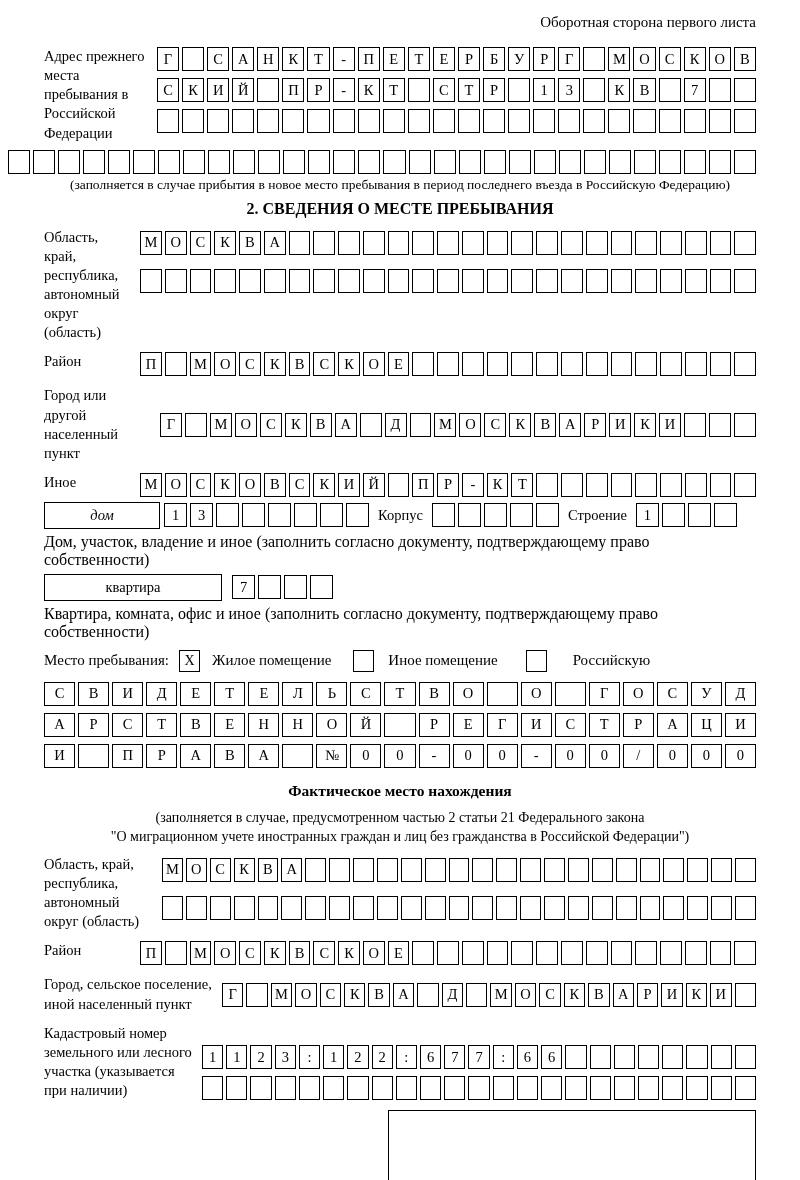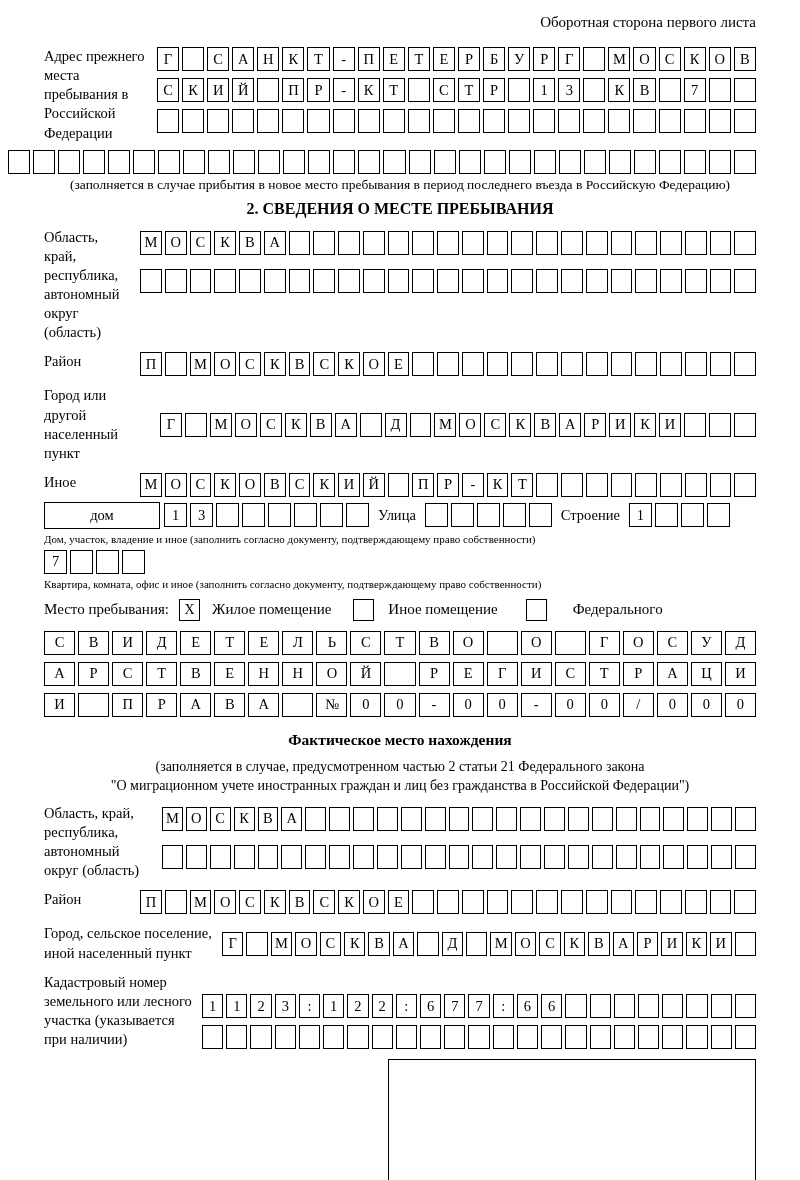--- a/index.html
+++ b/index.html
@@ -22,26 +22,26 @@
   .rows.gap-lg{gap:14px;padding-top:3px;}
   .cellrow{display:flex;gap:3px;}
   .cell{
     flex:1 1 0;height:24px;border:1.6px solid #000;box-sizing:border-box;
     display:flex;align-items:center;justify-content:center;
     font-size:14.5px;overflow:hidden;background:#fff;
   }
   .cellrow.fixed .cell{flex:0 0 23px;}
   .fullrow{margin:7px 0 3px -36px;}
   .note-c{text-align:center;font-size:13.5px;margin:3px 0 4px;}
-  .note-l{font-size:11px;margin:4px 0 5px;}
+  .note-l{font-size:16px;margin:4px 0 5px;}
   .sec-title{text-align:center;font-weight:bold;font-size:16px;margin:7px 0 9px;}
   .house-row{display:flex;align-items:center;gap:4px;margin:4px 0 3px;}
   .wide-box{border:1.6px solid #000;height:27px;box-sizing:border-box;
     display:flex;align-items:center;justify-content:center;font-size:14.5px;background:#fff;}
-  .box-dom{width:116px;}
+  .box-dom{width:116px;font-style:italic;}
   .box-kv{width:178px;margin-right:6px;}
   .inline-label{font-size:14.5px;padding:0 5px;white-space:nowrap;}
   .stay-row{display:flex;align-items:center;font-size:15px;margin:9px 0 1px;}
   .checkbox{width:21px;height:22px;border:1.6px solid #000;box-sizing:border-box;flex:0 0 21px;
     display:flex;align-items:center;justify-content:center;font-size:14px;background:#fff;}
   .cb1{margin:0 12px 0 10px;} .cb2{margin:0 14px 0 22px;} .cb3{margin:0 26px 0 28px;}
   .stay-note{font-size:13.5px;margin:2px 0 10px 168px;}
   .fact-title{text-align:center;font-weight:bold;font-size:15.5px;margin:14px 0 10px;}
   .fact-note{text-align:center;font-size:14px;margin:0 0 3px;}
   .fact-note.last{margin-bottom:9px;}
@@ -337,56 +337,57 @@
     <div class="cellrow fixed">
         <div class="cell">1</div>
         <div class="cell">3</div>
         <div class="cell"></div>
         <div class="cell"></div>
         <div class="cell"></div>
         <div class="cell"></div>
         <div class="cell"></div>
         <div class="cell"></div>
       </div>
-    <div class="inline-label">Улица</div>
+    <div class="inline-label">Корпус</div>
     <div class="cellrow fixed">
         <div class="cell"></div>
         <div class="cell"></div>
         <div class="cell"></div>
         <div class="cell"></div>
         <div class="cell"></div>
       </div>
     <div class="inline-label">Строение</div>
     <div class="cellrow fixed">
         <div class="cell">1</div>
         <div class="cell"></div>
         <div class="cell"></div>
         <div class="cell"></div>
       </div>
   </div>
   <div class="note-l">Дом, участок, владение и иное (заполнить согласно документу, подтверждающему право собственности)</div>
 
   <div class="house-row">
+    <div class="wide-box box-kv">квартира</div>
     <div class="cellrow fixed">
         <div class="cell">7</div>
         <div class="cell"></div>
         <div class="cell"></div>
         <div class="cell"></div>
       </div>
   </div>
   <div class="note-l">Квартира, комната, офис и иное (заполнить согласно документу, подтверждающему право собственности)</div>
 
   <div class="stay-row">
     <span>Место пребывания:</span>
     <span class="checkbox cb1">X</span>
     <span>Жилое помещение</span>
     <span class="checkbox cb2"></span>
     <span>Иное помещение</span>
     <span class="checkbox cb3"></span>
-    <span>Федерального</span>
+    <span>Российскую</span>
   </div>
 
   <div class="group">
     <div class="rows">
       <div class="cellrow">
           <div class="cell">С</div>
           <div class="cell">В</div>
           <div class="cell">И</div>
           <div class="cell">Д</div>
           <div class="cell">Е</div>

